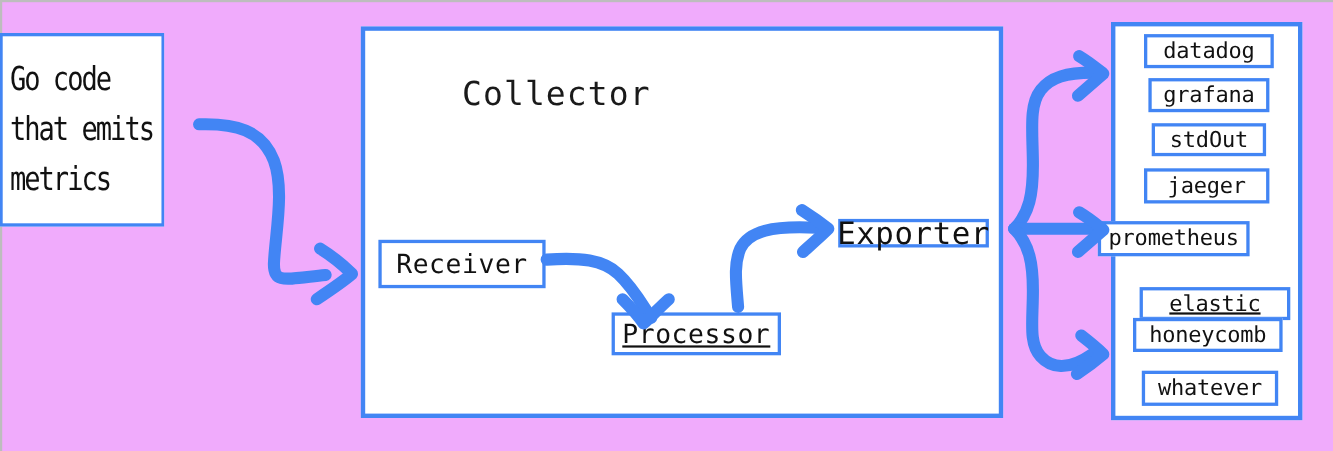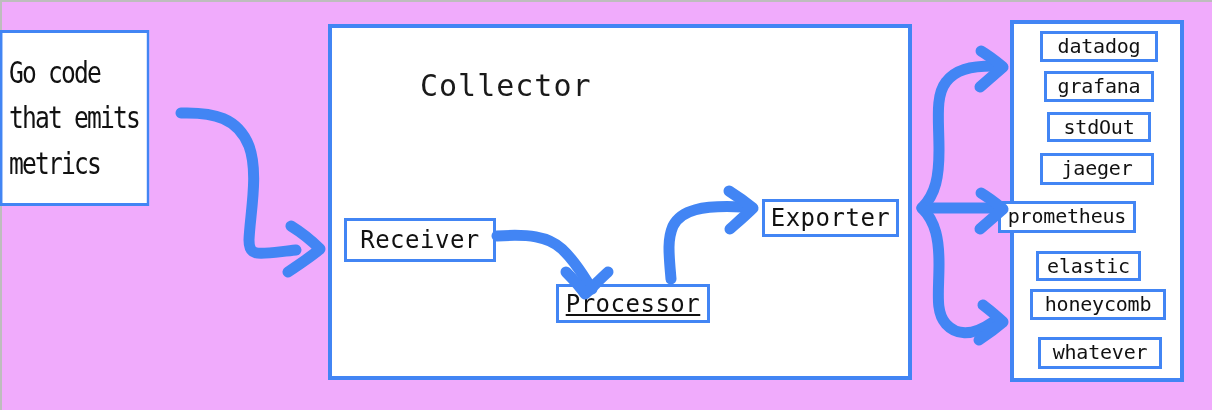--- a/index.html
+++ b/index.html
@@ -85,23 +85,23 @@
   #processor-box {
     left: 556px; top: 284px;
     width: 154px; height: 39px;
     border: 3px solid #4285f4;
     font-size: 24px;
     letter-spacing: 0.5px;
     text-decoration: underline;
   }
   #exporter-box {
     left: 762px; top: 199px;
-    width: 137px; height: 38px;
-    border: 3px solid #4285f4;
-    font-size: 24px;
+    width: 137px; height: 26px;
+    border: 3px solid #4285f4;
+    font-size: 28px;
     letter-spacing: 0.5px;
     align-items: center;
   }
 
   
   #dest-box {
     left: 1010px; top: 20px;
     width: 174px; height: 362px;
     border: 4px solid #4285f4;
     display: block;
@@ -154,21 +154,21 @@
     <span>Exporter</span>
   </div>
 
   <div class="box" id="dest-box"></div>
   <div id="dest-items">
       <div class="dest-item" style="left: 1040px; top: 31px; width: 118px; height: 31px;"><span>datadog</span></div>
       <div class="dest-item" style="left: 1044px; top: 71px; width: 110px; height: 31px;"><span>grafana</span></div>
       <div class="dest-item" style="left: 1047px; top: 112px; width: 104px; height: 30px;"><span>stdOut</span></div>
       <div class="dest-item" style="left: 1040px; top: 153px; width: 114px; height: 32px;"><span>jaeger</span></div>
       <div class="dest-item" style="left: 998px; top: 201px; width: 138px; height: 32px;"><span>prometheus</span></div>
-      <div class="dest-item" style="left: 1036px; top: 251px; width: 105px; height: 30px;"><span>elastic</span></div>
+      <div class="dest-item" style="left: 1036px; top: 261px; width: 137px; height: 30px; text-decoration: underline;"><span>elastic</span></div>
       <div class="dest-item" style="left: 1030px; top: 289px; width: 136px; height: 31px;"><span>honeycomb</span></div>
       <div class="dest-item" style="left: 1038px; top: 337px; width: 124px; height: 32px;"><span>whatever</span></div>
     </div>
 
   <svg class="arrows" viewBox="0 0 1212 410">
     <g fill="none" stroke="#4285f4" stroke-width="11" stroke-linecap="round" stroke-linejoin="round">
 
       <g>
         <path d="M181,113 C214,112 238,118 249,146 C259,173 250,214 249,240
                  C249,258 258,254 296,250"></path>

